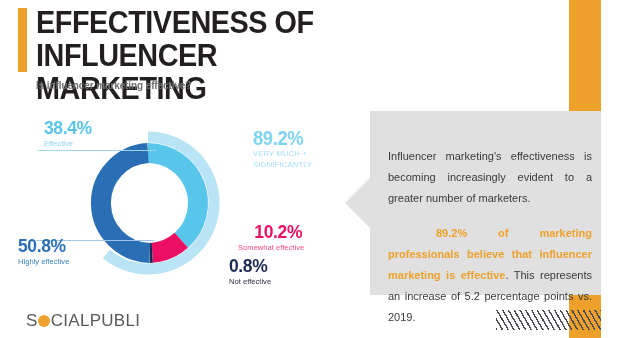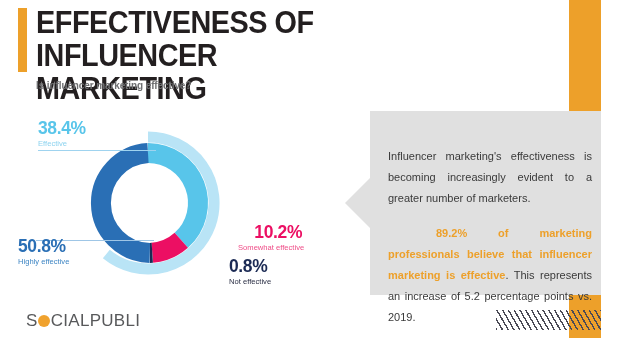--- a/index.html
+++ b/index.html
@@ -91,21 +91,21 @@
     transform: scaleX(0.95);
     transform-origin: left top;
   }
   .rule {
     position: absolute;
     height: 1px;
     background: #9fd3ef;
   }
 
   
-  #lbl-effective        { left: 38px;  top: 118px; color: #58c5ea; }
+  #lbl-effective        { left: 44px;  top: 118px; color: #58c5ea; }
   #lbl-effective .cap   { color: #8dd3ef; font-weight: normal; }
   #rule-effective       { left: 38px;  top: 150px; width: 118px; }
 
   #lbl-highly           { left: 18px;  top: 236px; color: #2a6fb5; }
   #lbl-highly .cap      { color: #3f86c4; font-weight: normal; }
   #rule-highly          { left: 36px;  top: 240px; width: 118px; background:#9fc6e6; }
 
   #lbl-verymuch         { left: 253px; top: 128px; color: #7fd4f0; }
   #lbl-verymuch .pct    { font-size: 20px; }
   #lbl-verymuch .cap    { color: #a5def5; font-weight: normal; letter-spacing:0.2px;}
@@ -243,20 +243,25 @@
     <div class="cap">Effective</div>
   </div>
   <div class="rule" id="rule-effective"></div>
 
   <div class="rule" id="rule-highly"></div>
   <div class="lbl" id="lbl-highly">
     <div class="pct">50.8%</div>
     <div class="cap">Highly effective</div>
   </div>
 
+  <div class="lbl" id="lbl-verymuch">
+    <div class="pct">89.2%</div>
+    <div class="cap">VERY MUCH +</div>
+    <div class="cap">SIGNIFICANTLY</div>
+  </div>
 
   <div class="lbl" id="lbl-somewhat">
     <div class="pct">10.2%</div>
     <div class="cap">Somewhat effective</div>
   </div>
 
   <div class="lbl" id="lbl-not">
     <div class="pct">0.8%</div>
     <div class="cap">Not effective</div>
   </div>

